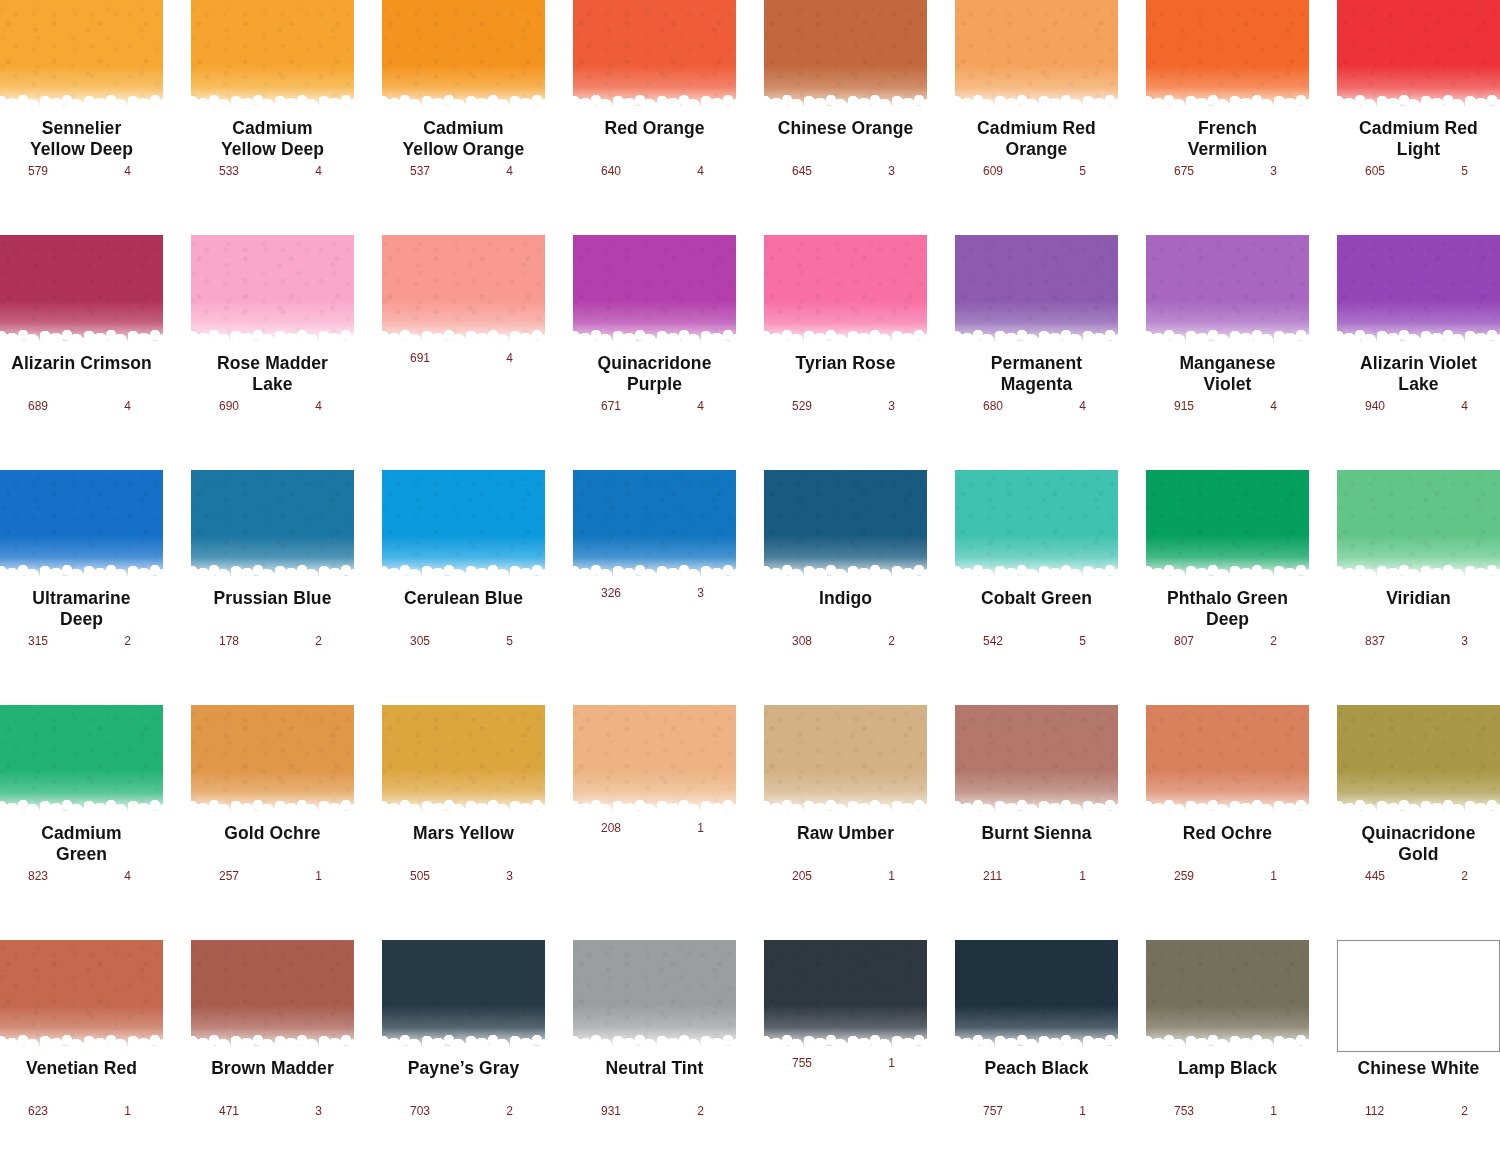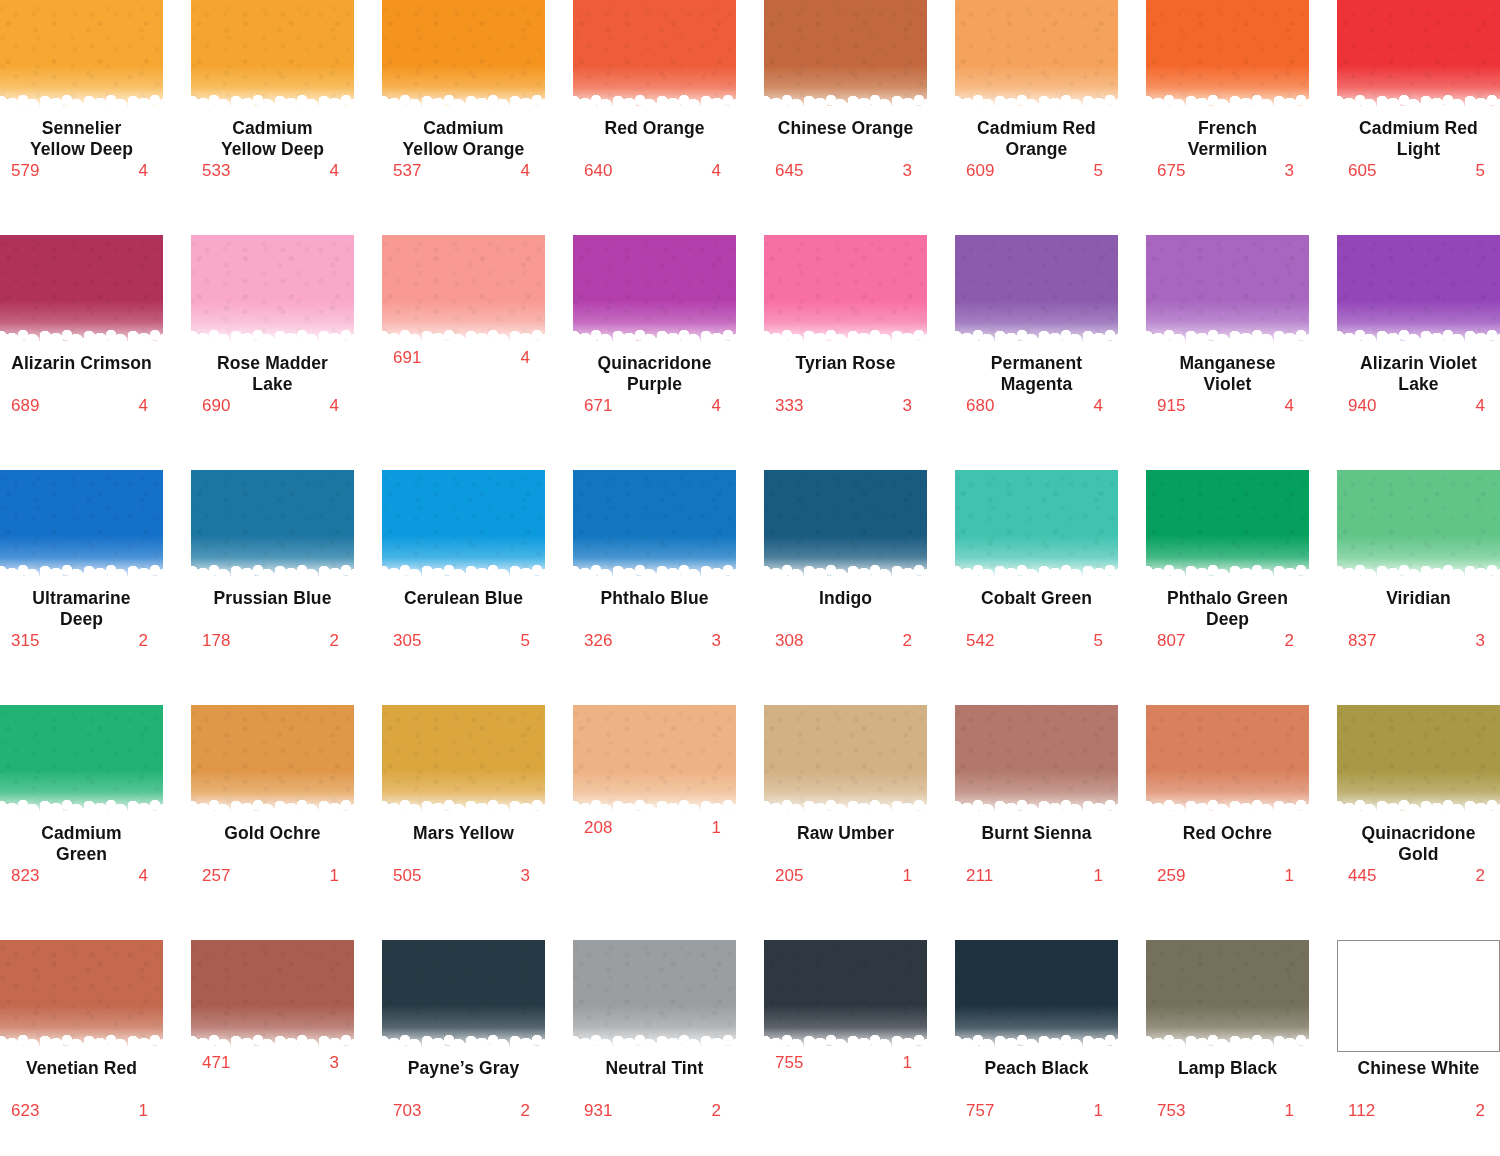--- a/index.html
+++ b/index.html
@@ -109,26 +109,26 @@
     line-height:21px;
     font-weight:600;
     letter-spacing:.1px;
     color:#131313;
     min-height:42px;
   }
   .codes{
     width:163px;
     display:flex;
     justify-content:space-between;
-    padding:0 11px;
+    padding:0 28px;
     box-sizing:border-box;
-    font-size:17px;
+    font-size:12px;
     line-height:20px;
     font-weight:400;
-    color:#ef4444;
+    color:#7f1d1d;
     margin-top:1px;
   }
   .codes .series{ padding-right:4px; }
 </style>
 </head>
 <body>
 
 <div id="chart">
     <div class="row">
       <div class="cell">
@@ -316,21 +316,21 @@
         <div class="swatch-wrap">
           <div class="swatch" style="--c: #f86fa4; --cm: #fa93bb; --cl: #fdcfe1;">
             <div class="wash" style="--c: #f86fa4; --cm: #fa93bb; --cl: #fdcfe1;"></div>
             <div class="grain"></div>
             <div class="deckle"></div>
             <div class="deckle2"></div>
           </div>
         </div>
         <div class="name">Tyrian Rose</div>
         <div class="codes">
-          <span class="code">333</span>
+          <span class="code">529</span>
           <span class="series">3</span>
         </div>
       </div>
       <div class="cell">
         <div class="swatch-wrap">
           <div class="swatch" style="--c: #8c5bae; --cm: #a37fc1; --cl: #d0bde0;">
             <div class="wash" style="--c: #8c5bae; --cm: #a37fc1; --cl: #d0bde0;"></div>
             <div class="grain"></div>
             <div class="deckle"></div>
             <div class="deckle2"></div>
@@ -421,21 +421,20 @@
       </div>
       <div class="cell">
         <div class="swatch-wrap">
           <div class="swatch" style="--c: #1175bf; --cm: #4795d1; --cl: #b3d1ec;">
             <div class="wash" style="--c: #1175bf; --cm: #4795d1; --cl: #b3d1ec;"></div>
             <div class="grain"></div>
             <div class="deckle"></div>
             <div class="deckle2"></div>
           </div>
         </div>
-        <div class="name">Phthalo Blue</div>
         <div class="codes">
           <span class="code">326</span>
           <span class="series">3</span>
         </div>
       </div>
       <div class="cell">
         <div class="swatch-wrap">
           <div class="swatch" style="--c: #185a80; --cm: #4c7f9c; --cl: #b4c9d5;">
             <div class="wash" style="--c: #185a80; --cm: #4c7f9c; --cl: #b4c9d5;"></div>
             <div class="grain"></div>
@@ -634,20 +633,21 @@
       </div>
       <div class="cell">
         <div class="swatch-wrap">
           <div class="swatch" style="--c: #a95d4f; --cm: #bd837a; --cl: #e0c3bd;">
             <div class="wash" style="--c: #a95d4f; --cm: #bd837a; --cl: #e0c3bd;"></div>
             <div class="grain"></div>
             <div class="deckle"></div>
             <div class="deckle2"></div>
           </div>
         </div>
+        <div class="name">Brown Madder</div>
         <div class="codes">
           <span class="code">471</span>
           <span class="series">3</span>
         </div>
       </div>
       <div class="cell">
         <div class="swatch-wrap">
           <div class="swatch" style="--c: #263a45; --cm: #556670; --cl: #b7bfc5;">
             <div class="wash" style="--c: #263a45; --cm: #556670; --cl: #b7bfc5;"></div>
             <div class="grain"></div>

